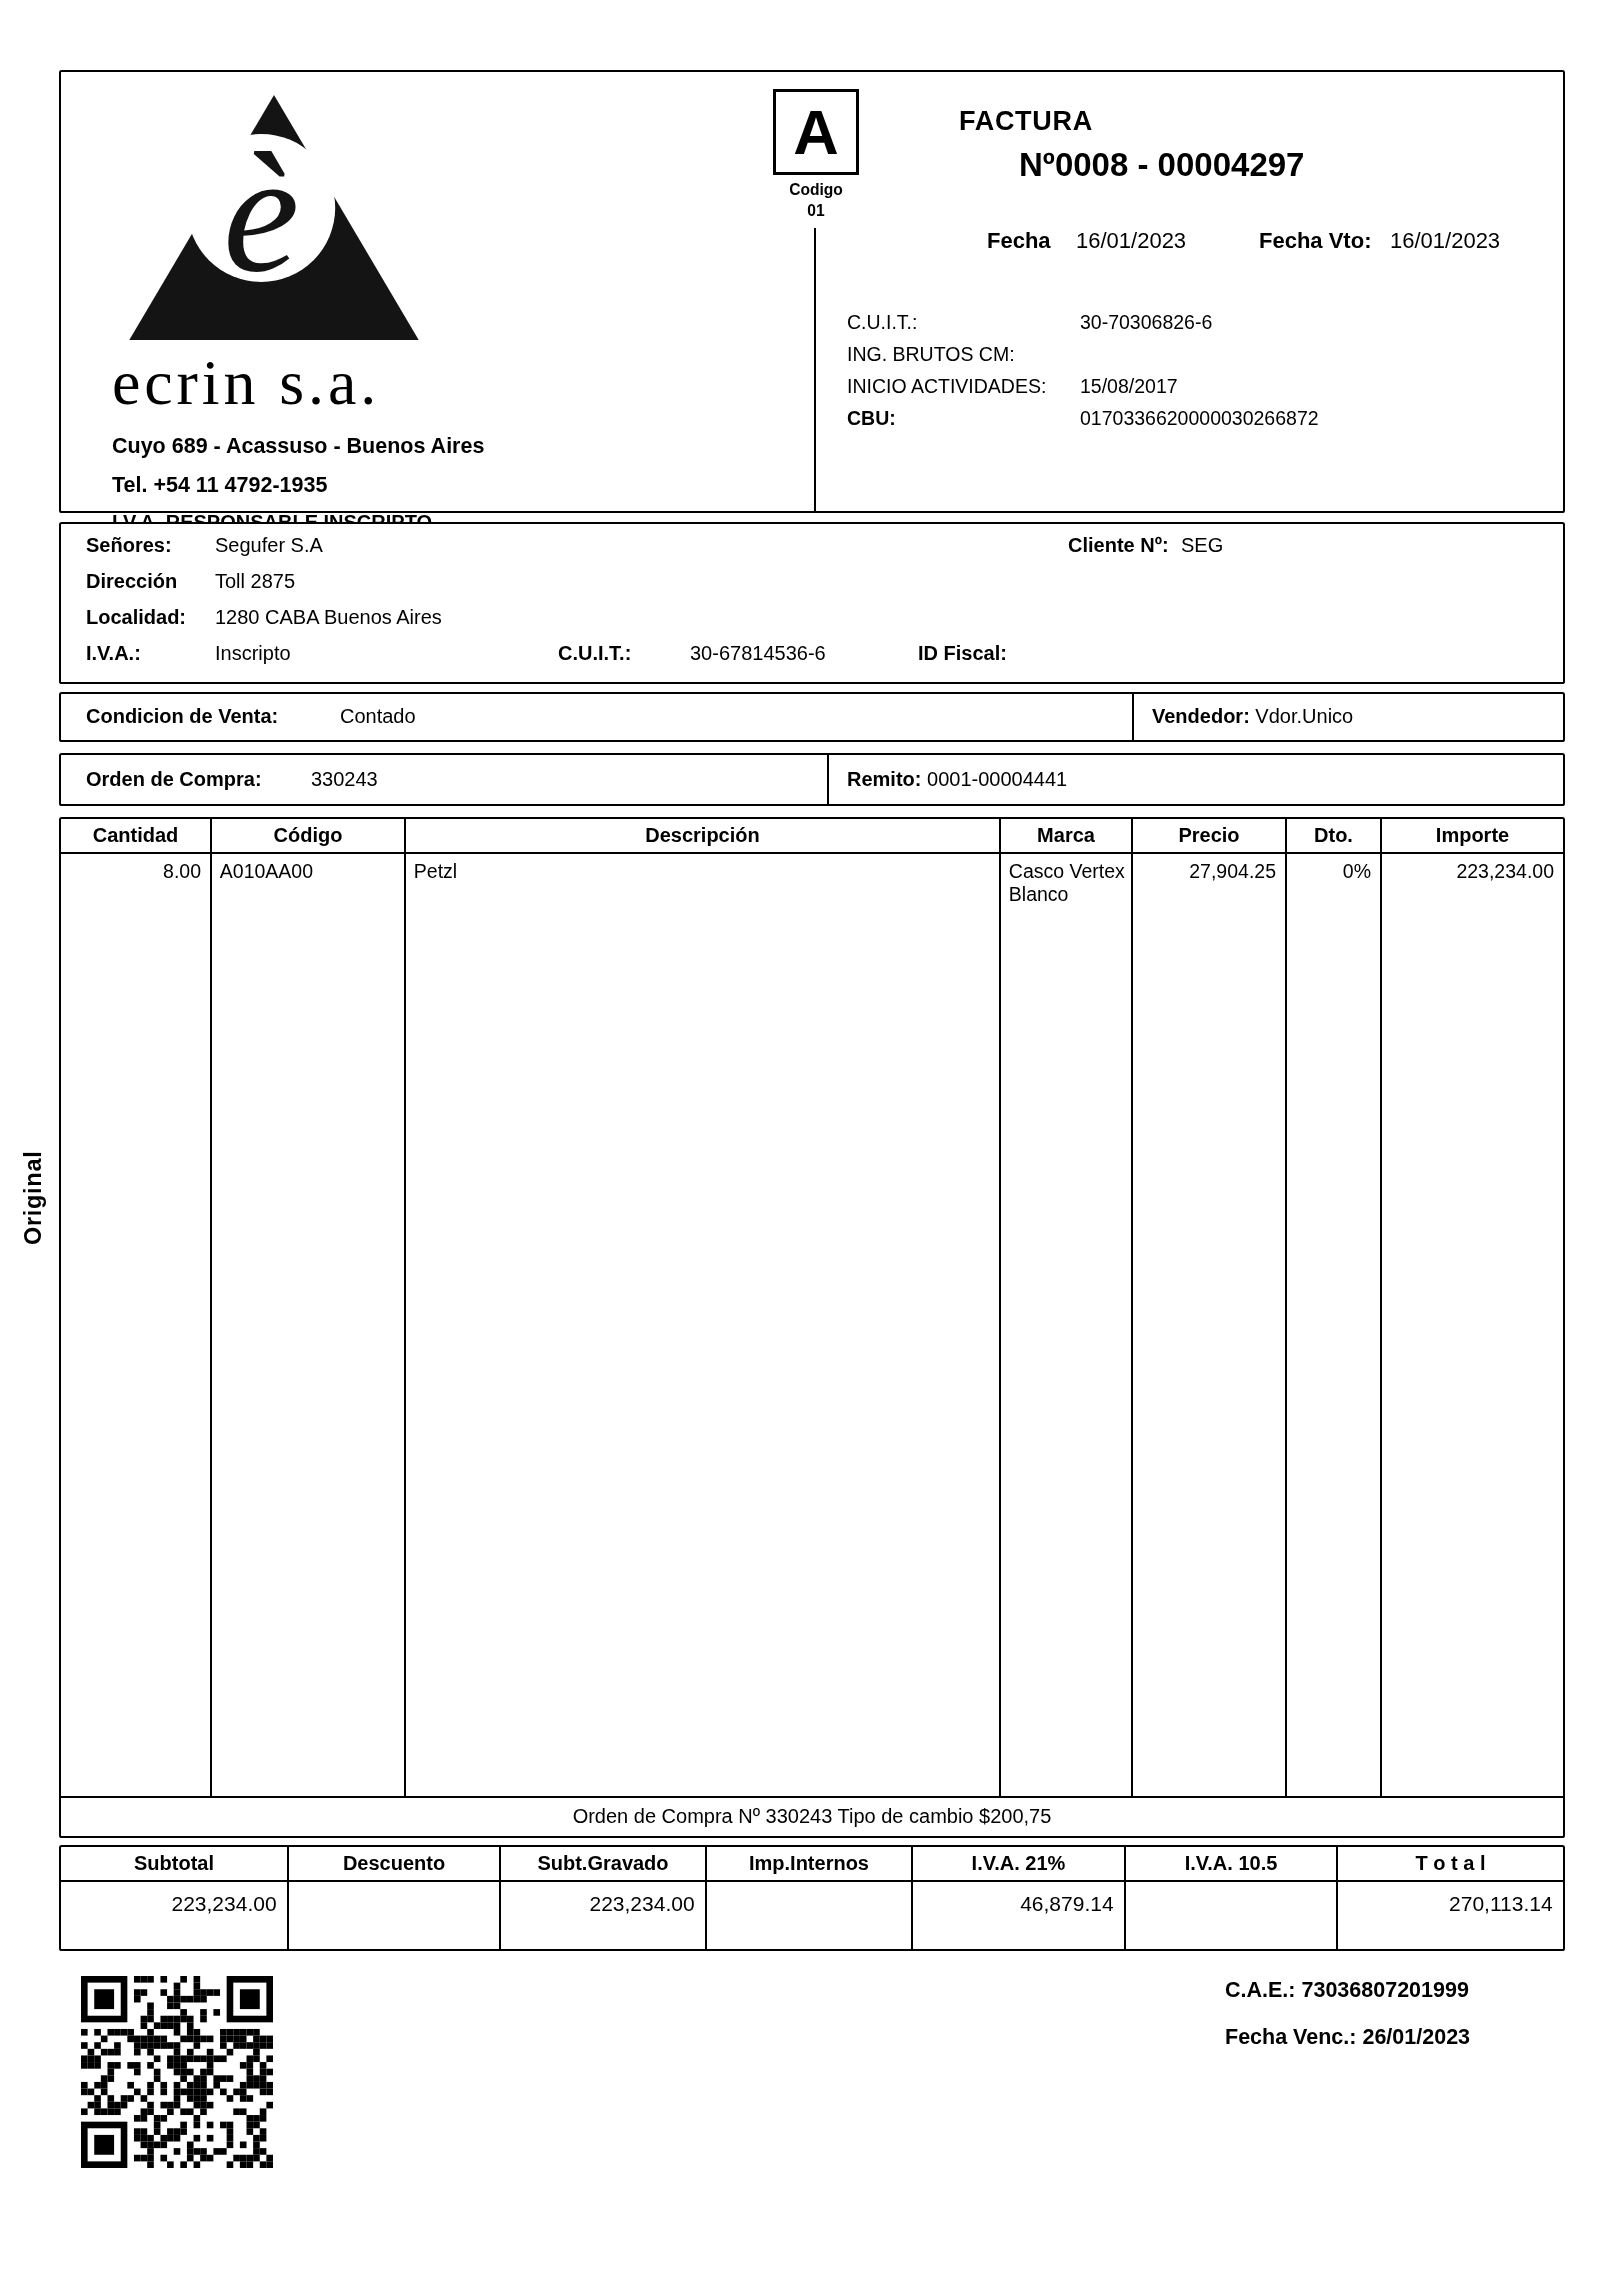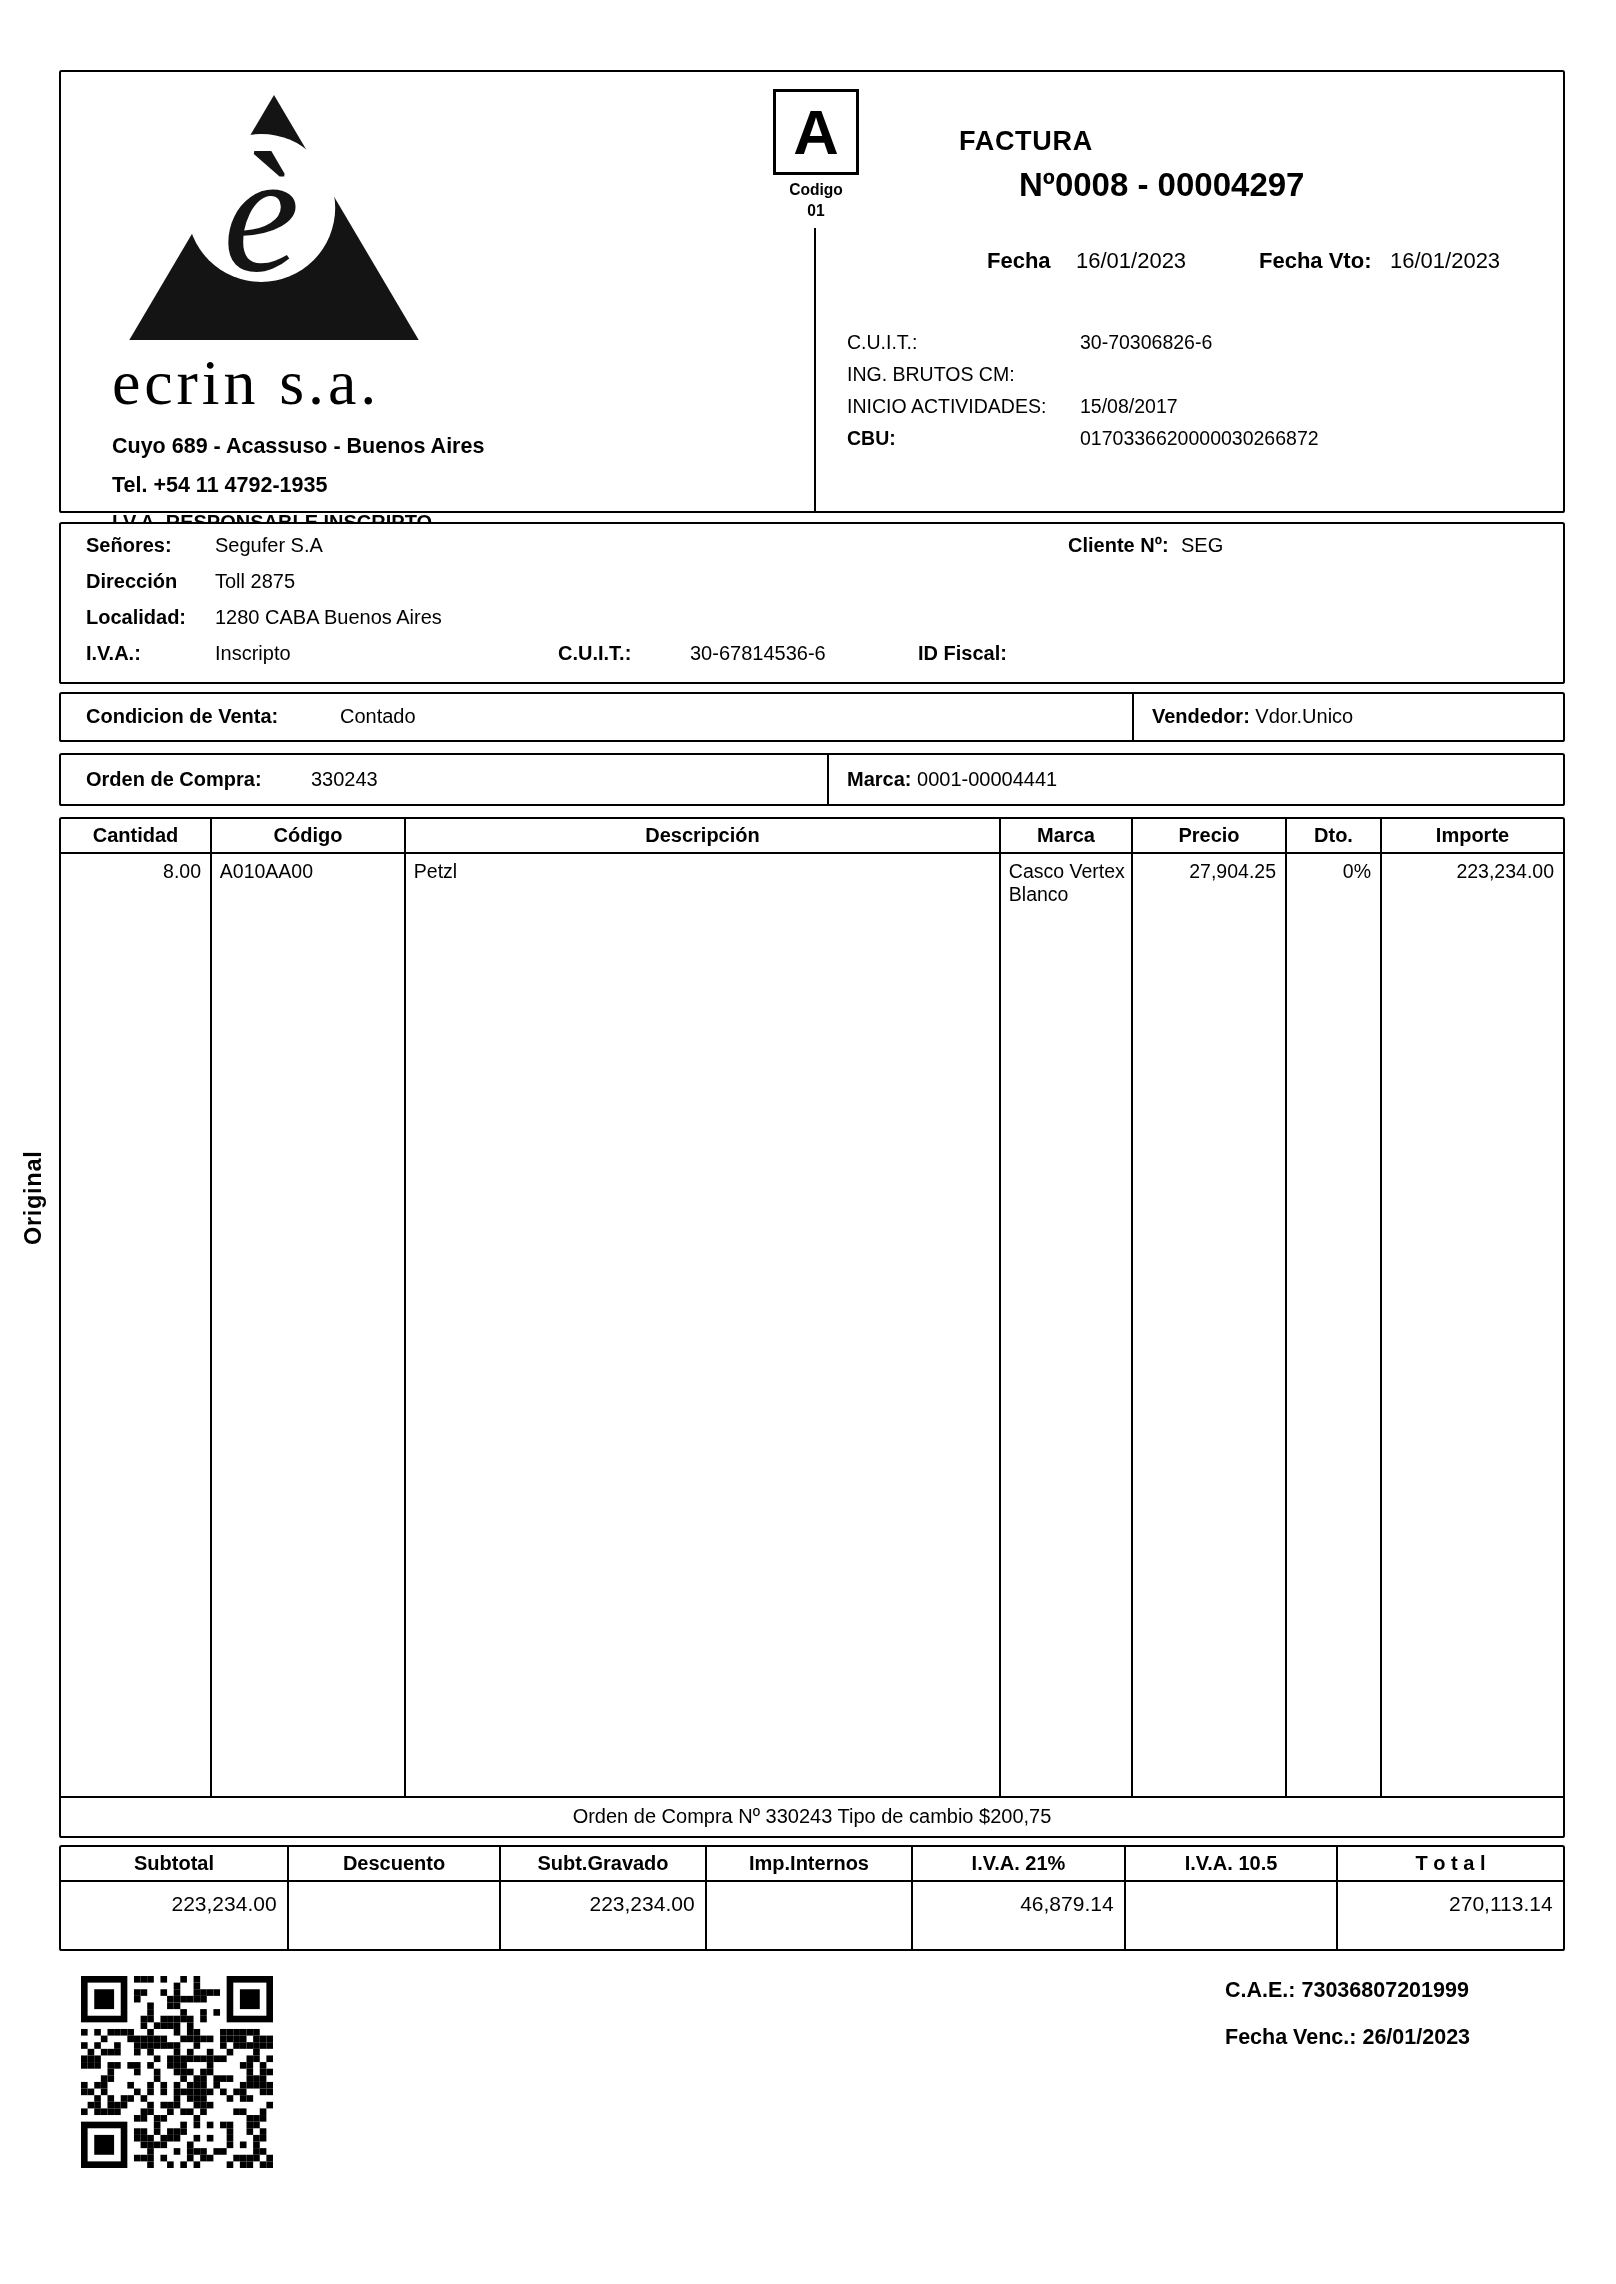--- a/index.html
+++ b/index.html
@@ -18,21 +18,21 @@
   .logo { width:306px; height:255px; margin-left:9px; display:block; }
   .company-name { font-family:"Liberation Serif", serif; font-size:64px; letter-spacing:3.9px; margin-top:1.3px; }
   .company-line { font-weight:bold; font-size:21.5px; margin-top:13.7px; }
   .company-line.small { font-size:20px; }
   .letter-box { position:absolute; left:712px; top:17px; width:86px; height:86px; border:3.9px solid #000; display:flex; align-items:center; justify-content:center; font-size:63px; font-weight:bold; background:#fff; }
   .codigo-label, .codigo-value { position:absolute; left:712px; width:86px; text-align:center; font-weight:bold; font-size:15.6px; }
   .codigo-label { top:109px; }
   .codigo-value { top:130px; }
   .header-divider { position:absolute; left:753px; top:156px; bottom:0; width:2px; background:#000; }
   .invoice-info { position:absolute; left:786px; top:0; width:710px; }
-  .factura-title { margin-top:54px; margin-left:112px; font-weight:bold; font-size:27px; letter-spacing:0.7px; }
+  .factura-title { margin-top:34px; margin-left:112px; font-weight:bold; font-size:27px; letter-spacing:0.7px; }
   .factura-number { margin-top:9px; margin-left:172px; font-weight:bold; font-size:33px; }
   .fecha-row { position:relative; margin-top:44px; height:30px; font-size:22px; }
   .fecha-row .lbl { font-weight:bold; position:absolute; }
   .fecha-row .val { position:absolute; }
   .fiscal-grid { margin-top:53px; font-size:19.5px; }
   .fiscal-row { position:relative; height:32px; }
   .fiscal-row .lbl { position:absolute; left:0; }
   .fiscal-row .val { position:absolute; left:233px; }
   .fiscal-row .lbl.b { font-weight:bold; }
 
@@ -182,21 +182,21 @@
         <span>Vdor.Unico</span>
       </div>
     </div>
 
     <div class="box split-box orden-box">
       <div class="split-left">
         <span class="lbl">Orden de Compra:</span>
         <span class="val">330243</span>
       </div>
       <div class="split-right">
-        <span class="lbl">Marca:</span>
+        <span class="lbl">Remito:</span>
         <span>0001-00004441</span>
       </div>
     </div>
 
     <div class="box items-box">
       <div class="items-head">
         <div>Cantidad</div>
         <div>Código</div>
         <div>Descripción</div>
         <div>Marca</div>

